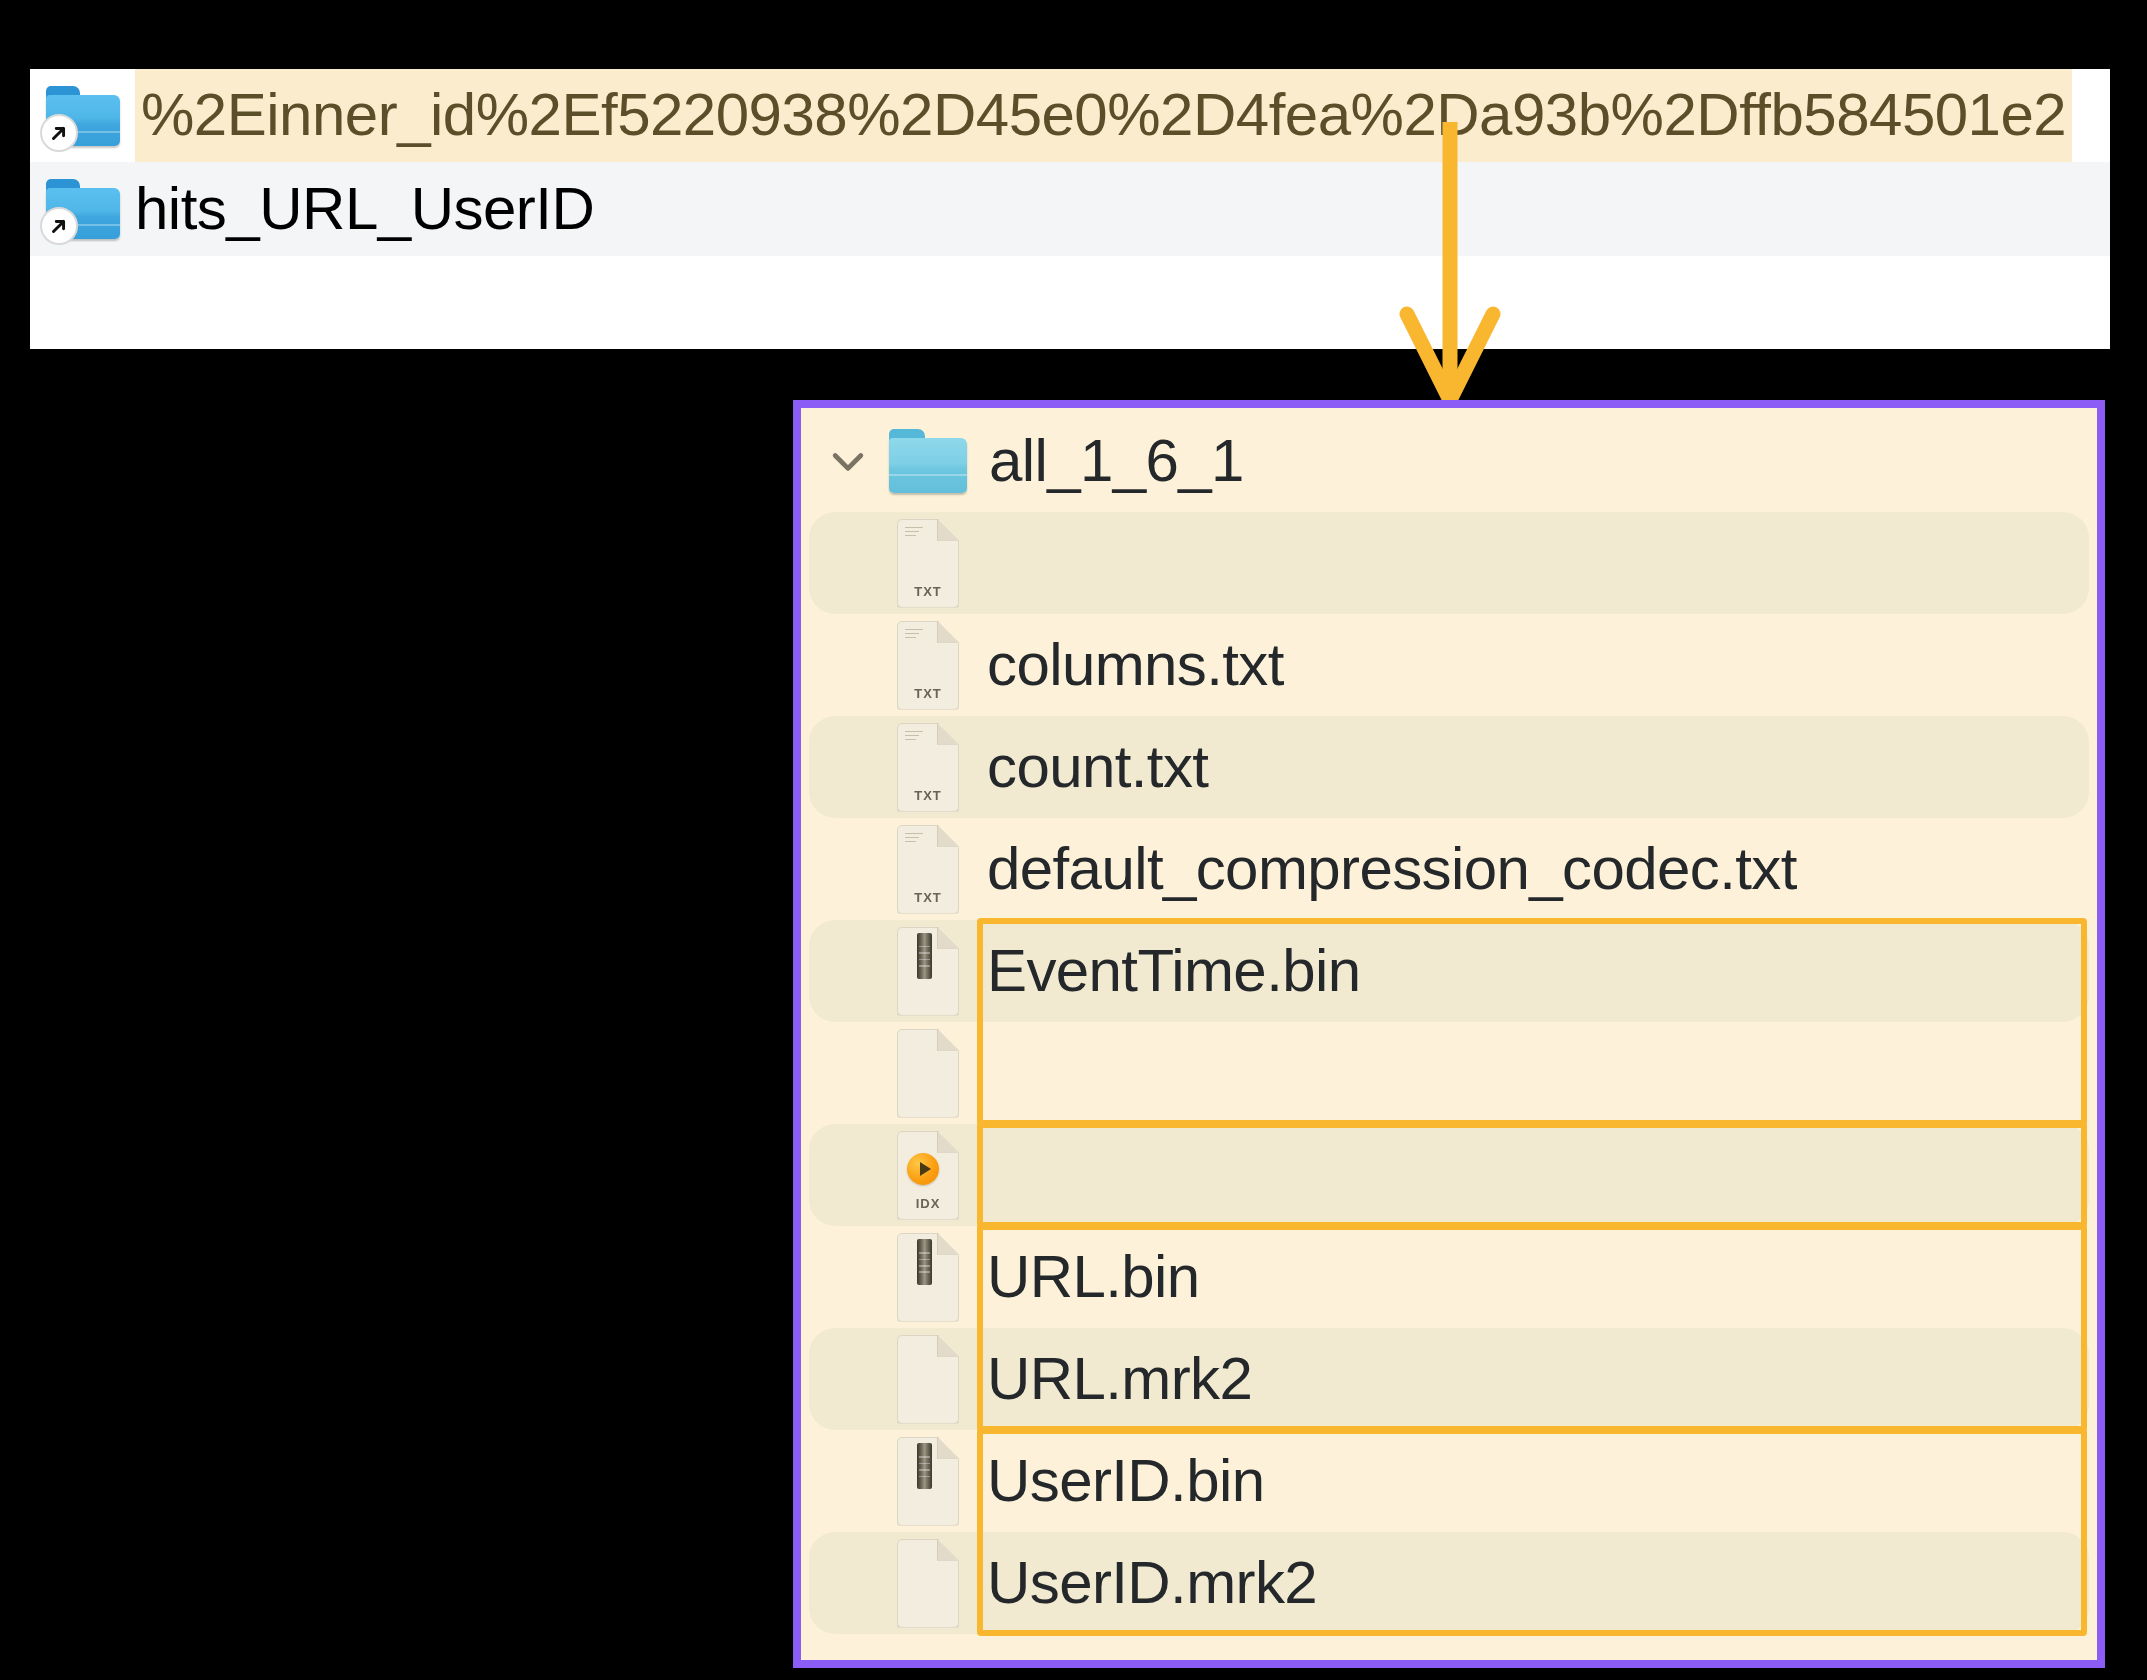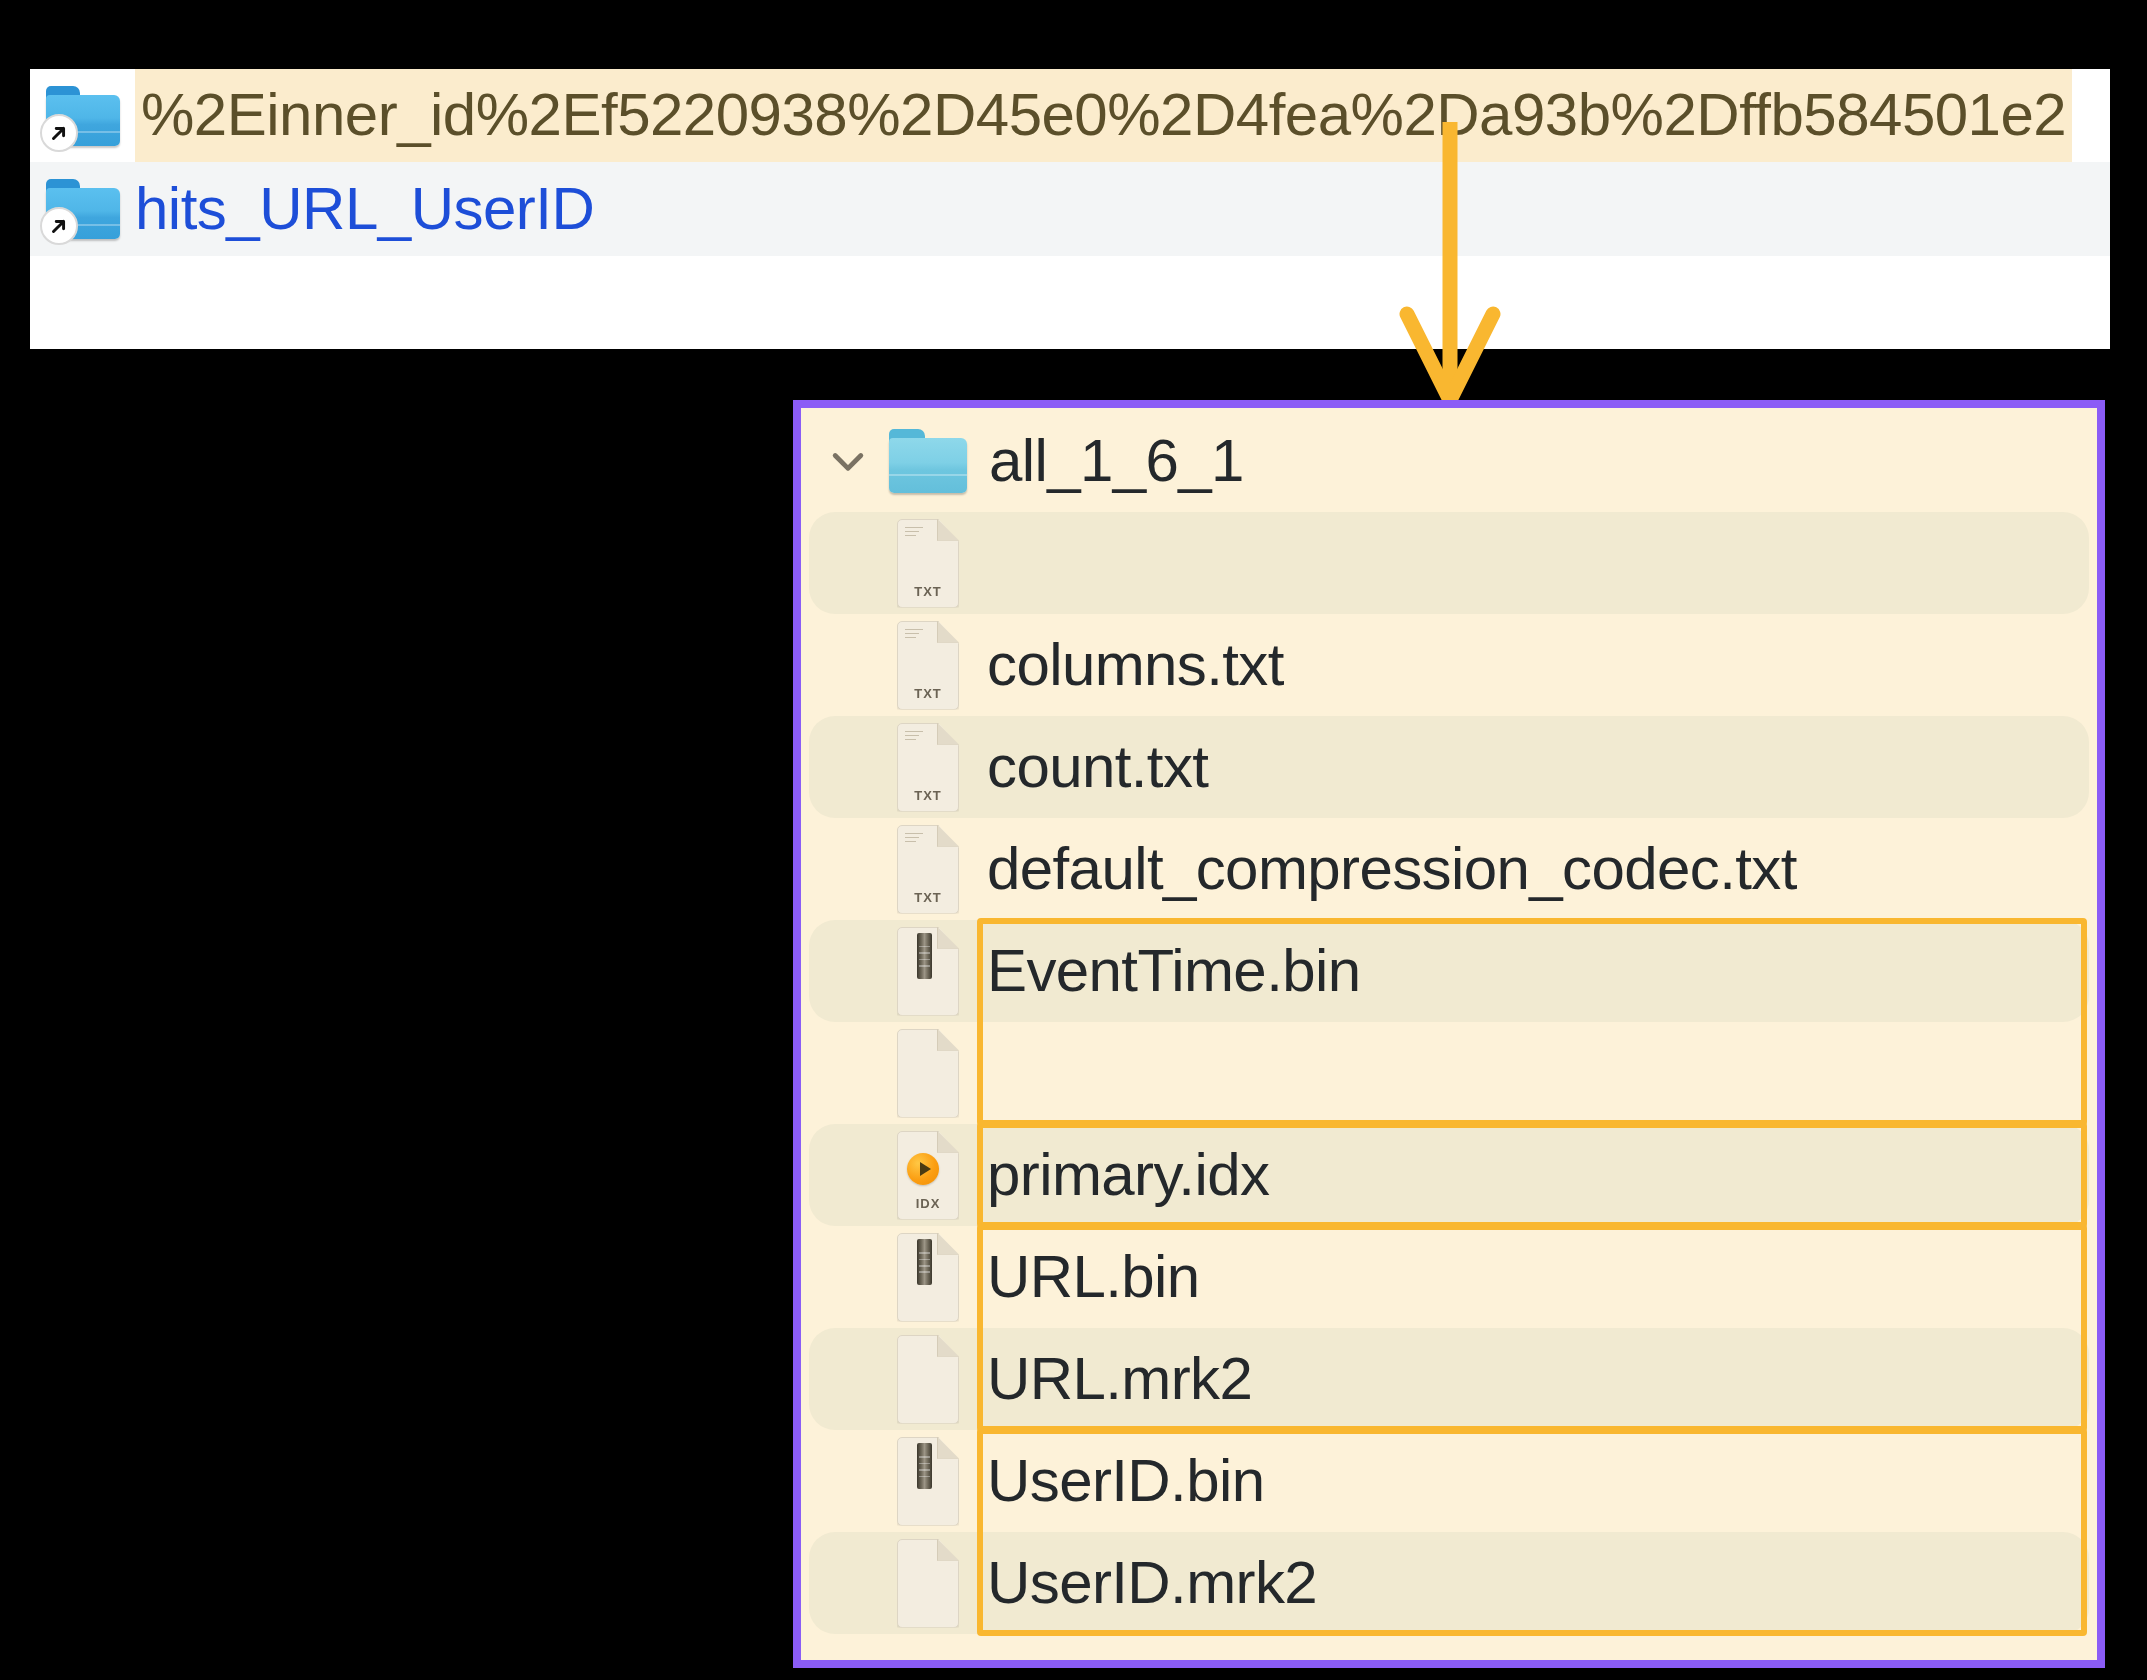--- a/index.html
+++ b/index.html
@@ -18,21 +18,21 @@
     background:#ffffff;overflow:hidden;margin-top:39px;
   }
   .top-row{
     height:93.3px;display:flex;align-items:center;position:relative;
   }
   .top-row.alt{background:#f3f5f6;}
   .top-row .folder-wrap{
     width:105px;min-width:105px;display:flex;align-items:center;justify-content:center;
   }
   .top-row .label{
-    font-size:60px;color:#1d4ed8;white-space:nowrap;letter-spacing:-0.5px;
+    font-size:60px;color:#000000;white-space:nowrap;letter-spacing:-0.5px;
     line-height:1;padding-right:20px;
   }
   .top-row.selected .label{
     background:#fbeccd;color:#5b4f2a;padding:16px 6px 18px 6px;
   }
 
   
   .folder{position:relative;width:74px;height:60px;}
   .folder .tab{
     position:absolute;left:0;top:0;width:34px;height:13px;
@@ -281,21 +281,20 @@
           <div class="icon-wrap">
             <div class="doc">
               <div class="page"></div>
               <div class="fold"></div>
               <div class="idxcircle">
                 <b></b>
               </div>
               <div class="txt">IDX</div>
             </div>
           </div>
-          <div class="fname">primary.idx</div>
         </div>
         <div class="frow">
           <div class="icon-wrap">
             <div class="doc">
               <div class="page"></div>
               <div class="fold"></div>
               <div class="chip"></div>
             </div>
           </div>
           <div class="fname">URL.bin</div>

